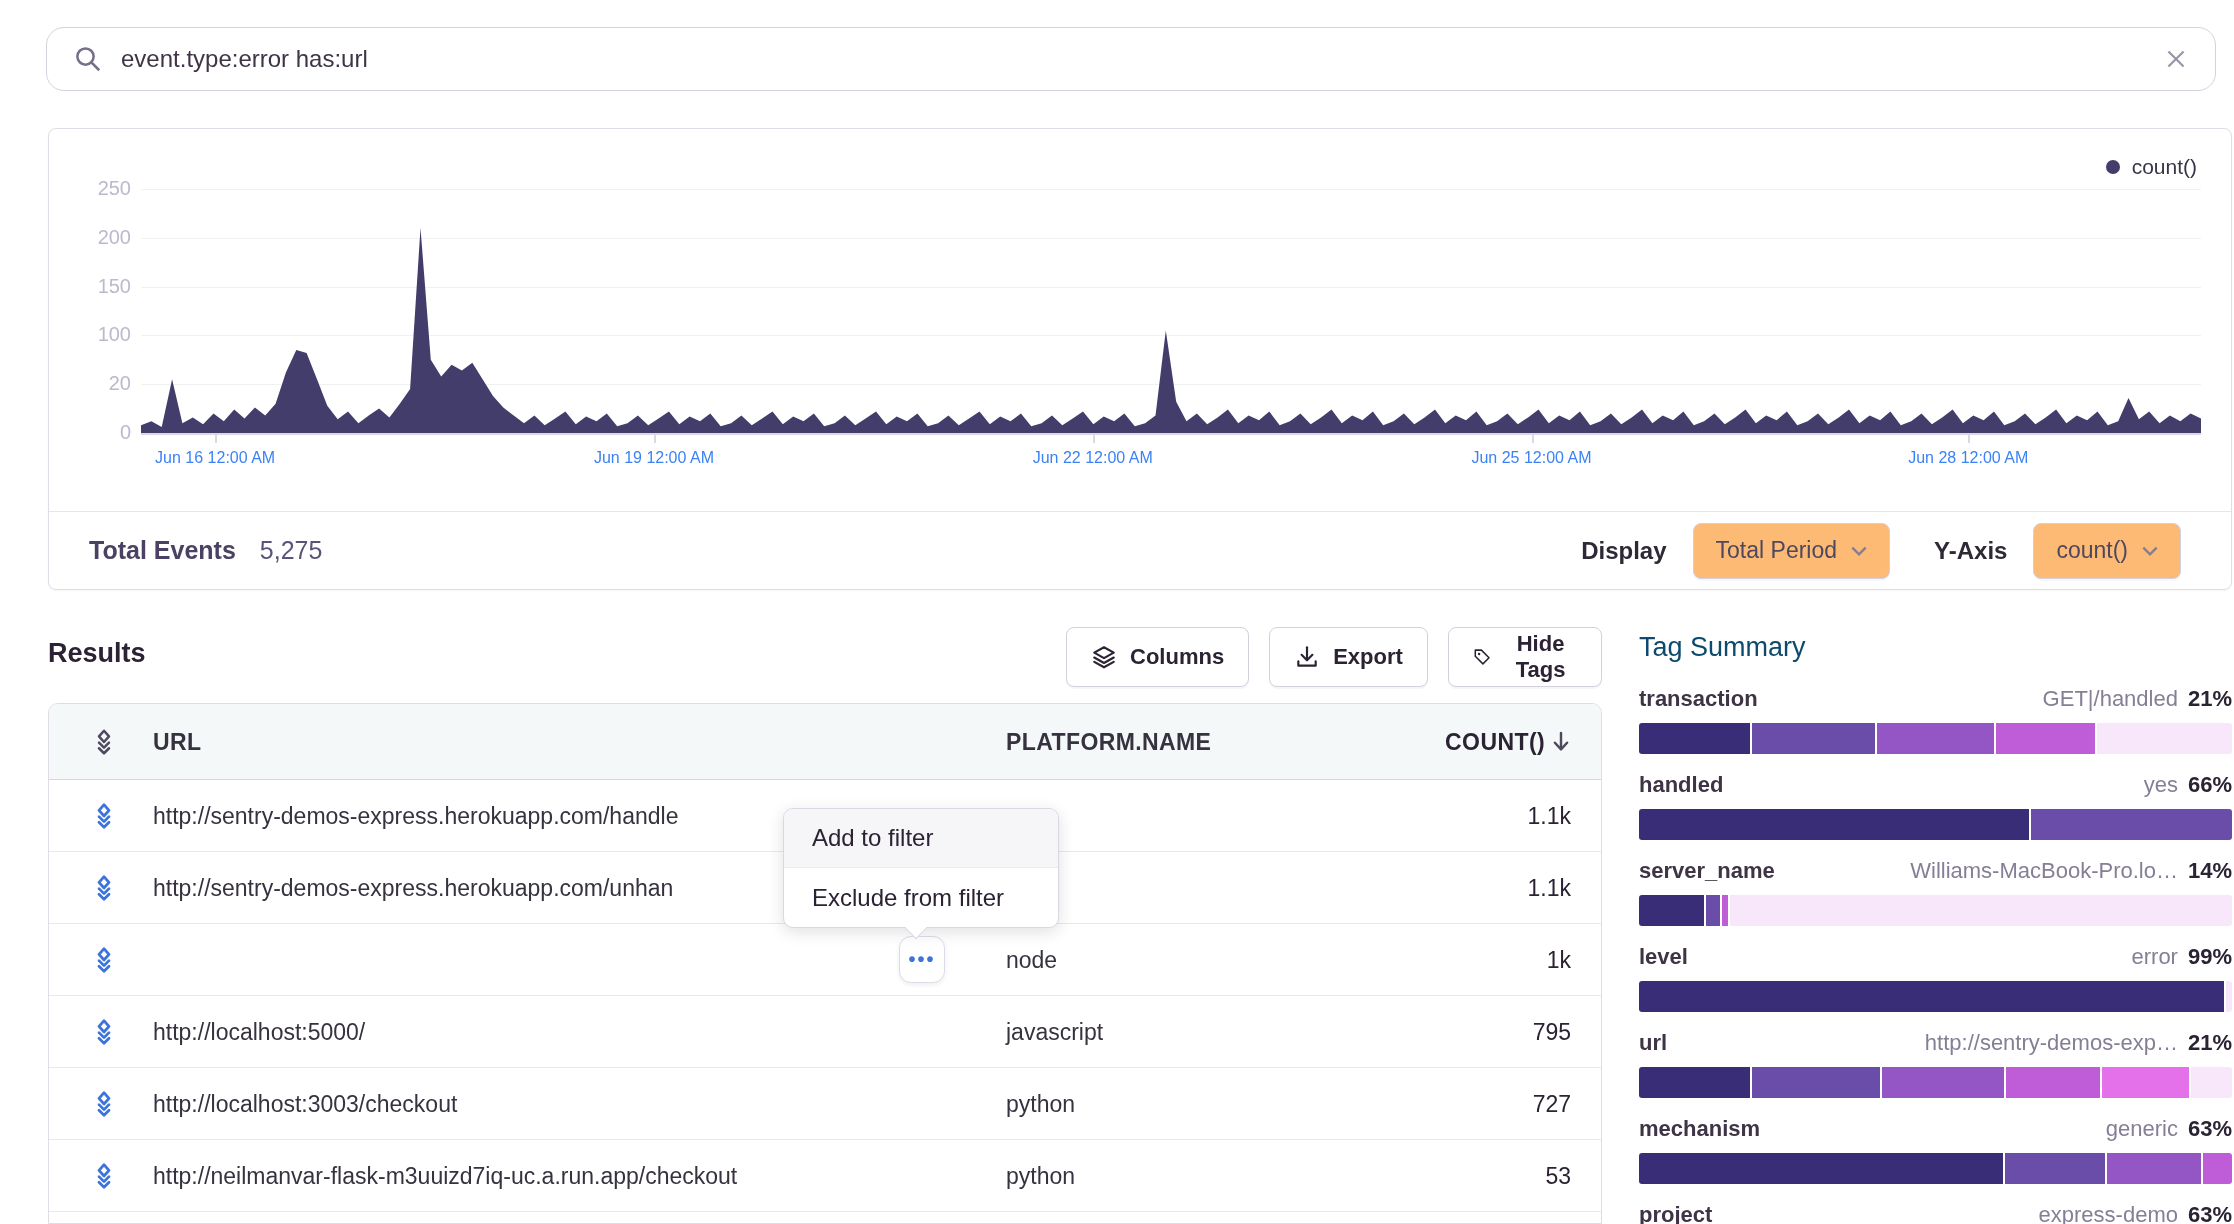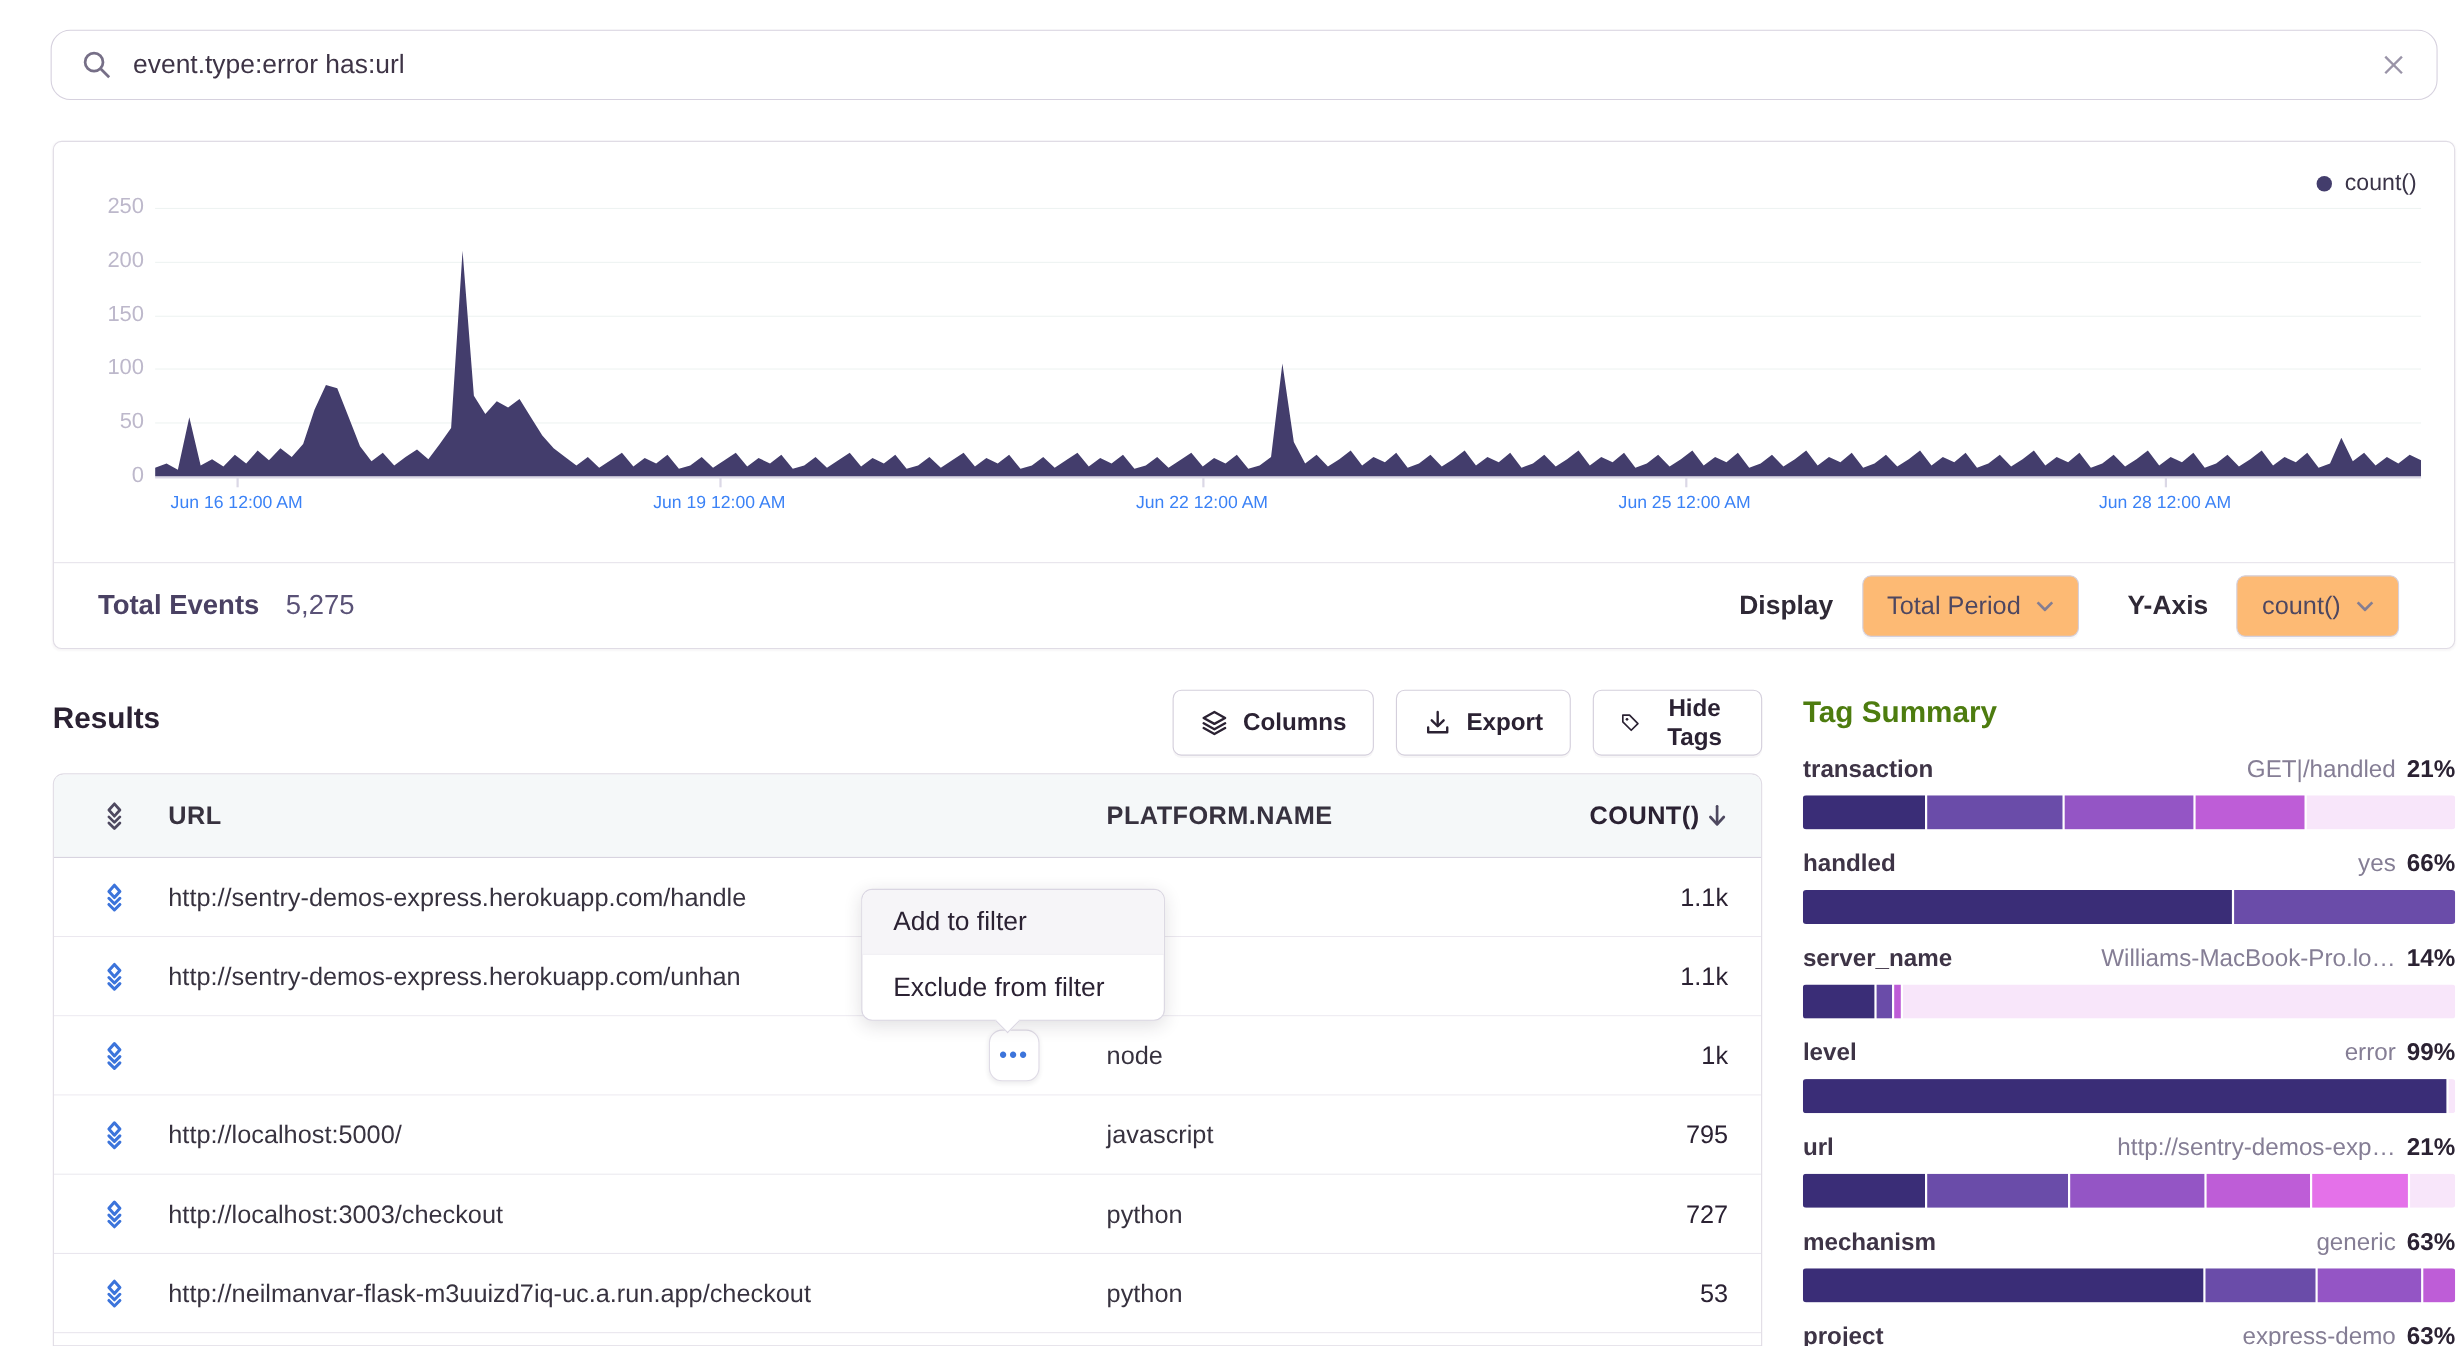--- a/index.html
+++ b/index.html
@@ -72,21 +72,21 @@
     box-shadow:0 4px 16px rgba(43,34,51,.14); z-index:10; }
   .menu-item { height:59px; display:flex; align-items:center; padding:0 28px;
     font-size:24px; color:#2b2233; cursor:pointer; }
   .menu-item.first { background:#f6f5f8; border-radius:9px 9px 0 0; border-bottom:1.5px solid #eceaf0; }
   .menu-caret { position:absolute; bottom:-9px; left:124px; width:16px; height:16px;
     background:#fff; border-right:1.5px solid #dad6e2; border-bottom:1.5px solid #dad6e2;
     transform:rotate(45deg); }
 
   
   .tag-summary { position:absolute; left:1639px; top:632px; width:593px; }
-  .tag-heading { font-size:27px; font-weight:700; color:#4d7c0f; }
+  .tag-heading { font-size:27px; font-weight:400; color:#0c4a6e; }
   .tag-block { position:absolute; left:0; width:593px; }
   .tag-label-row { display:flex; justify-content:space-between; align-items:flex-end; }
   .tag-name { font-size:22px; font-weight:700; color:#3e3446; }
   .tag-valwrap { font-size:22px; color:#857e95; white-space:nowrap; }
   .tag-pct { font-weight:700; color:#2b2233; margin-left:10px; }
   .tag-bar { margin-top:11px; height:31px; border-radius:3px; overflow:hidden; display:flex; }
   .tag-seg { height:100%; }
   .tag-seg + .tag-seg { margin-left:2px; }
 </style>
 </head>
@@ -112,21 +112,21 @@
 
   <div class="chart-card">
     <div class="legend">
       <span class="legend-dot"></span>
       <span class="legend-label">count()</span>
     </div>
     <div id="plot-layer">
         <div class="gridline base" style="left: 92px; width: 2060px; top: 304px;"></div>
         <div class="y-tick-label" style="left: 12px; top: 292px;">0</div>
         <div class="gridline" style="left: 92px; width: 2060px; top: 255.2px;"></div>
-        <div class="y-tick-label" style="left: 12px; top: 243.2px;">50</div>
+        <div class="y-tick-label" style="left: 12px; top: 243.2px;">20</div>
         <div class="gridline" style="left: 92px; width: 2060px; top: 206.4px;"></div>
         <div class="y-tick-label" style="left: 12px; top: 194.4px;">100</div>
         <div class="gridline" style="left: 92px; width: 2060px; top: 157.6px;"></div>
         <div class="y-tick-label" style="left: 12px; top: 145.6px;">150</div>
         <div class="gridline" style="left: 92px; width: 2060px; top: 108.8px;"></div>
         <div class="y-tick-label" style="left: 12px; top: 96.8px;">200</div>
         <div class="gridline" style="left: 92px; width: 2060px; top: 60px;"></div>
         <div class="y-tick-label" style="left: 12px; top: 48px;">250</div>
         <div class="x-tick-mark" style="left: 166.16px; top: 305px;"></div>
         <div class="x-tick-label" style="left: 166.16px; top: 320px;">Jun 16 12:00 AM</div>

